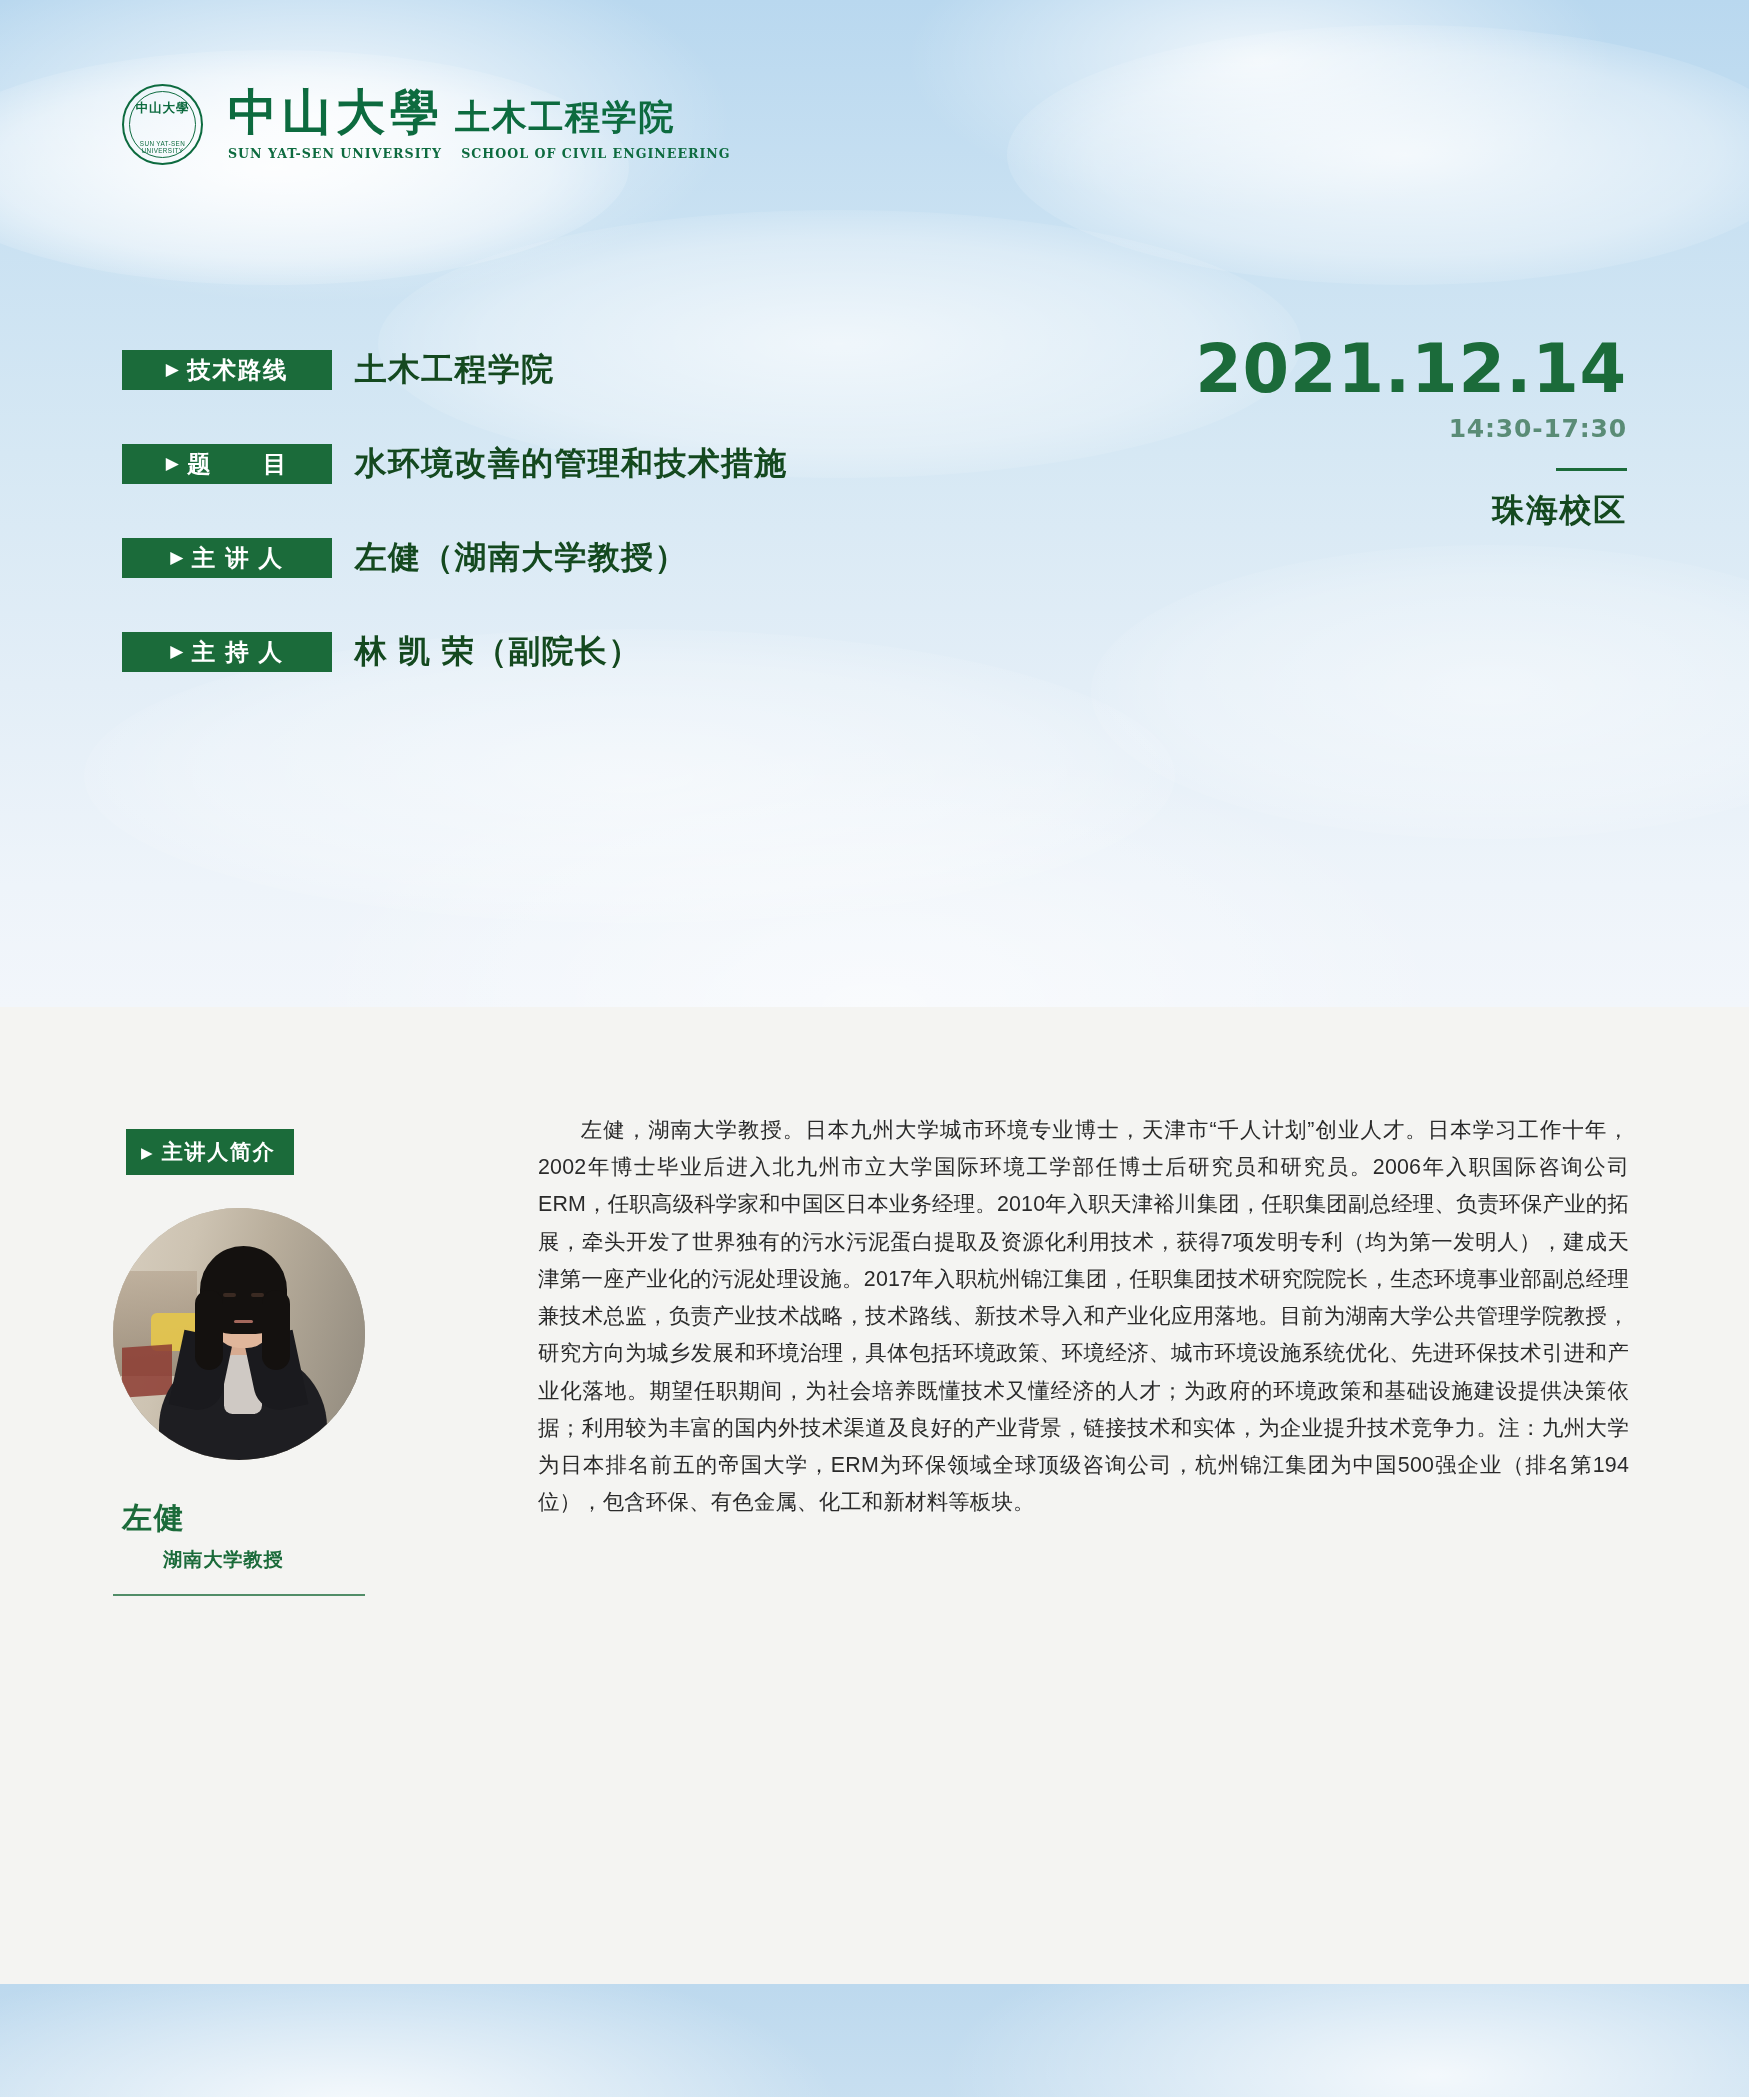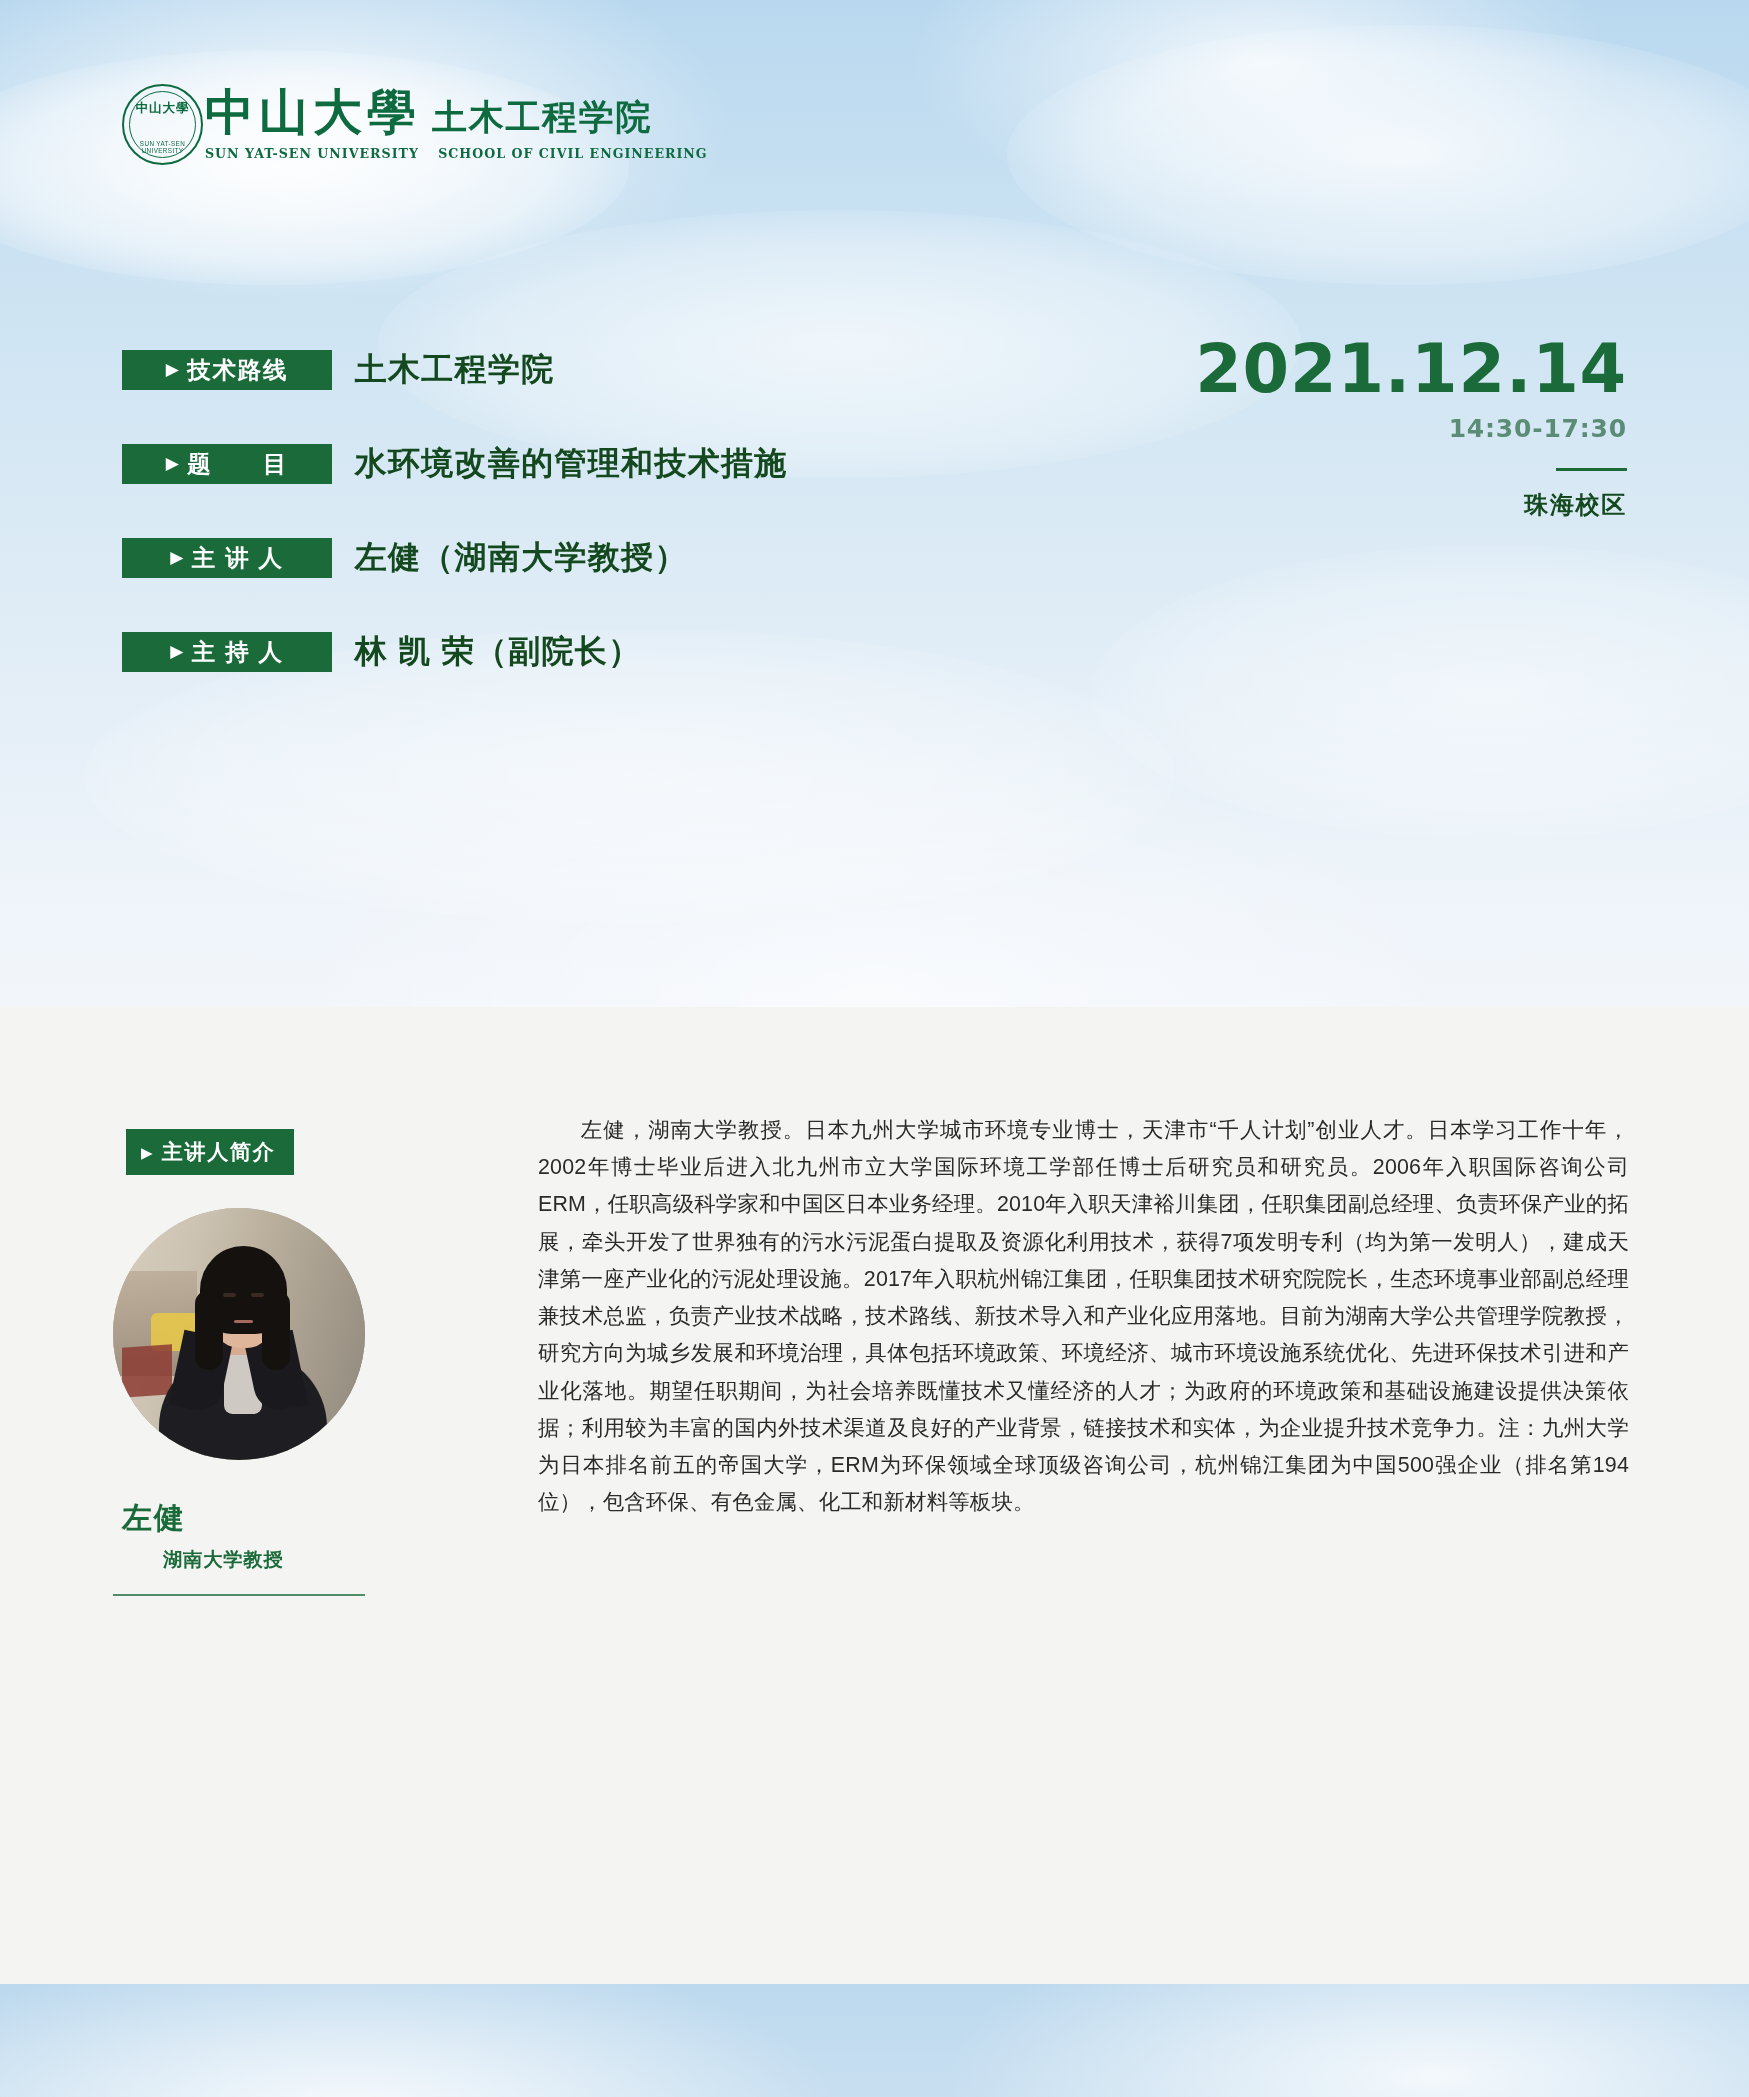--- a/index.html
+++ b/index.html
@@ -42,21 +42,21 @@
   .c4 { left: 84px;  top: 629px; width: 1091px; height: 294px; opacity: .6;}
   .c5 { left: 1091px; top: 545px; width: 797px; height: 294px; opacity: .55;}
 
   
   .logo-row {
     position: absolute;
     left: 122px;
     top: 84px;
     display: flex;
     align-items: center;
-    gap: 2px;
+    gap: 25px;
   }
   .logo-seal {
     width: 77px;
     height: 77px;
     border-radius: 50%;
     border: 2.5px solid #0d6b3f;
     position: relative;
     flex: none;
     background: transparent;
   }
@@ -204,21 +204,21 @@
     color: #5a8c76;
     letter-spacing: 0.8px;
   }
   .divider {
     margin: 25px 0 18.5px auto;
     width: 71px;
     height: 2.9px;
     background: #1b6b3a;
   }
   .place-line {
-    font-size: 24px;
+    font-size: 32px;
     font-weight: bold;
     color: #14491f;
     letter-spacing: 1.7px;
     line-height: 1.35;
   }
 
   
   .bio {
     position: absolute;
     left: 0;

